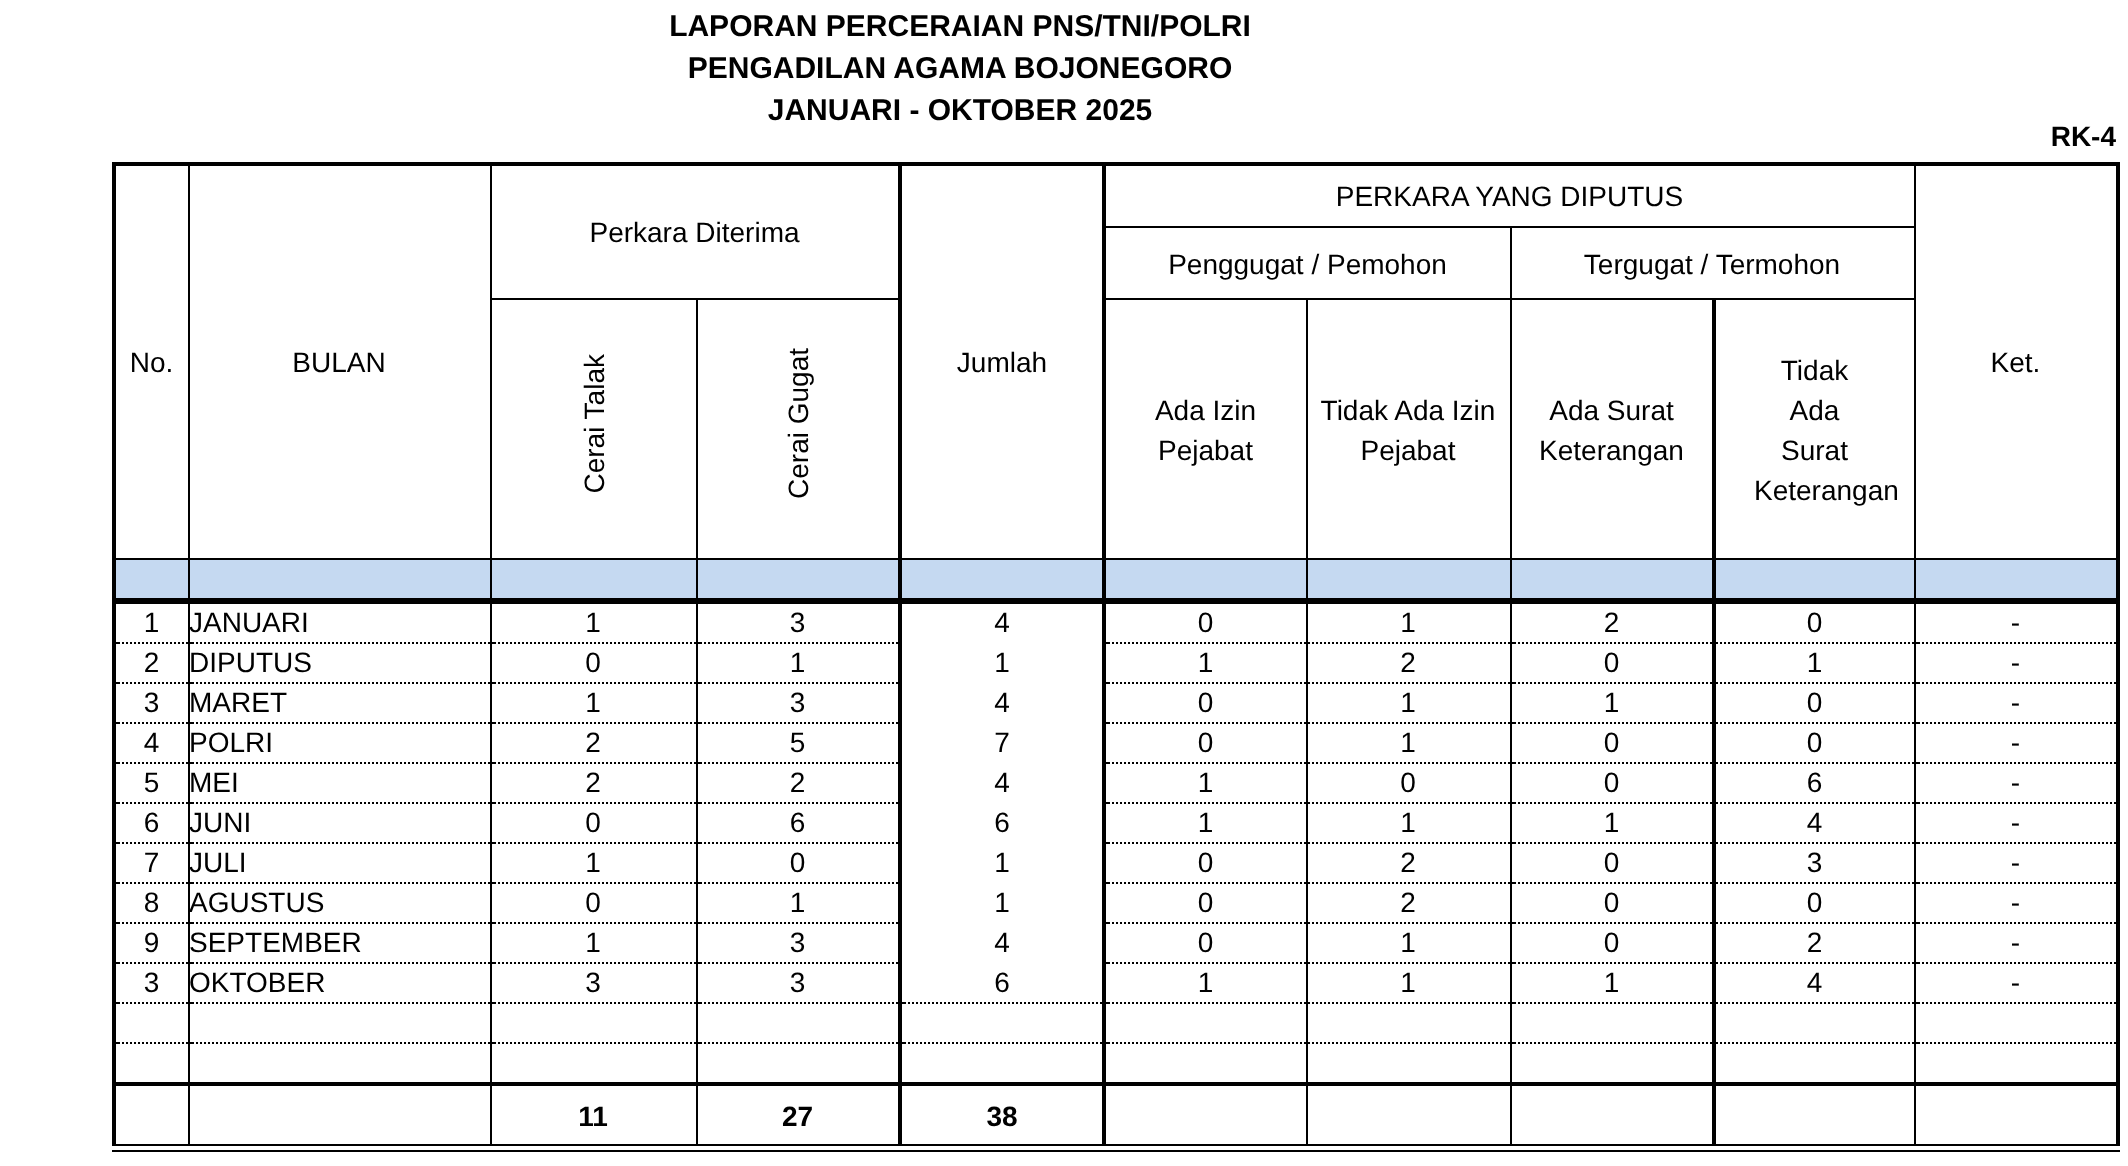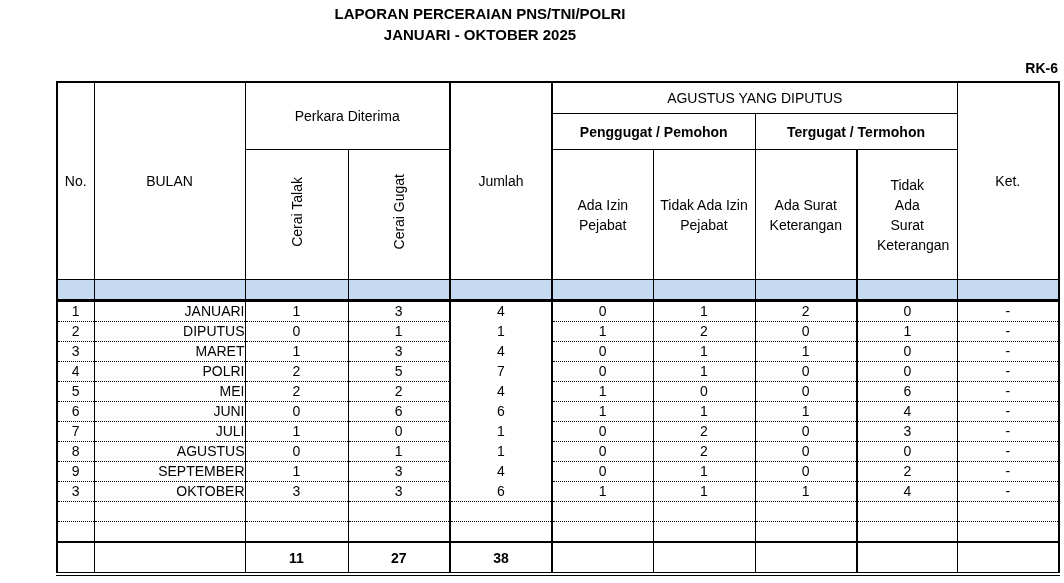--- a/index.html
+++ b/index.html
@@ -51,21 +51,21 @@
     font-weight: normal;
     text-align: center;
     vertical-align: middle;
     overflow: hidden;
     border-left: 1px solid #000;
     border-right: 1px solid #000;
   }
   
   thead th { border: 1px solid #000; }
   tr.h1 th { height: 30px; }
-  tr.h2 th { height: 35px; font-weight: bold; }
+  tr.h2 th { height: 35px; }
   tr.h3 th { height: 129px; line-height: 20px; }
   th.pad { padding: 0 19px; }
   .vtext {
     display: inline-block;
     writing-mode: vertical-rl;
     transform: rotate(180deg);
     white-space: nowrap;
     font-size: 14px;
   }
   
@@ -77,64 +77,65 @@
     background: #c5d9f1;
     border-bottom: 3px solid #000;
   }
   
   tr.r td {
     height: 19px;
     line-height: 19px;
     border-bottom: 1px dotted #000;
   }
   tr.r td.nb { border-bottom: none; }
-  td.c-bulan { text-align: right; padding-left: 12px; }
+  td.c-bulan { text-align: left; padding-left: 0; }
   
   tr.sp1 td { height: 19px; border-bottom: 1px dotted #000; }
   tr.sp2 td { height: 19px; border-bottom: none; }
   
   tr.total td {
     height: 29px;
     font-weight: bold;
     border-top: 2px solid #000;
     border-bottom: 4px double #000;
   }
 </style>
 </head>
 <body>
 
 <div class="page">
 
   <div class="title-block">
     <div>LAPORAN PERCERAIAN PNS/TNI/POLRI</div>
+    <div>PENGADILAN AGAMA BOJONEGORO</div>
     <div>JANUARI - OKTOBER 2025</div>
   </div>
 
-  <div class="form-code">RK-6</div>
+  <div class="form-code">RK-4</div>
 
   <table class="report">
     <colgroup>
       <col style="width:37px">
         <col style="width:151px">
         <col style="width:103px">
         <col style="width:102px">
         <col style="width:102px">
       <col style="width:101px">
         <col style="width:102px">
         <col style="width:102px">
         <col style="width:100px">
         <col style="width:102px">
     </colgroup>
     <thead>
       <tr class="h1">
         <th rowspan="3">No.</th>
         <th rowspan="3">BULAN</th>
         <th colspan="2" rowspan="2" class="br2">Perkara Diterima</th>
         <th rowspan="3" class="bl2 br2">Jumlah</th>
-        <th colspan="4" class="bl2">AGUSTUS YANG DIPUTUS</th>
+        <th colspan="4" class="bl2">PERKARA YANG DIPUTUS</th>
         <th rowspan="3">Ket.</th>
       </tr>
       <tr class="h2">
         <th colspan="2" class="bl2">Penggugat / Pemohon</th>
         <th colspan="2">Tergugat / Termohon</th>
       </tr>
       <tr class="h3">
         <th><span class="vtext">Cerai Talak</span></th>
         <th class="br2"><span class="vtext">Cerai Gugat</span></th>
         <th class="bl2">Ada Izin Pejabat</th>

